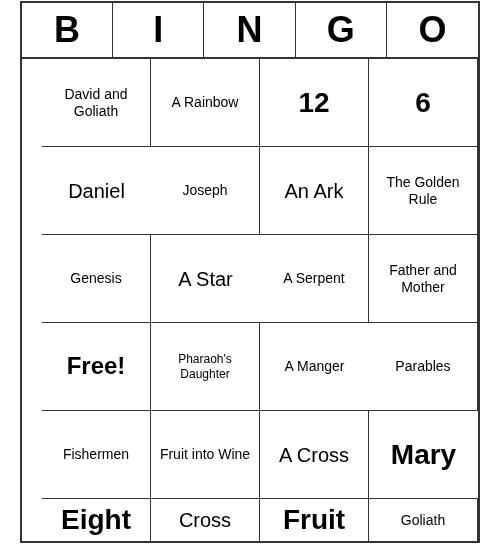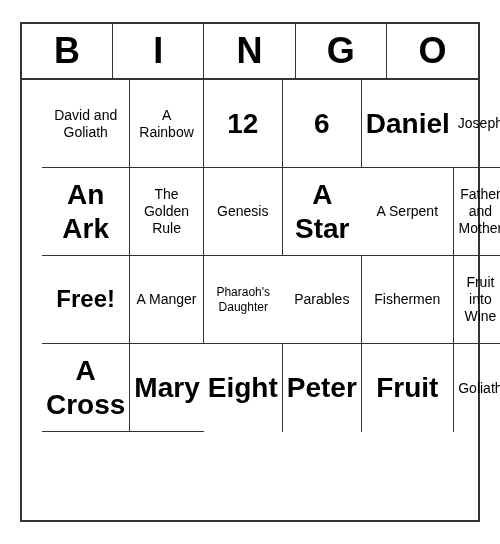--- a/index.html
+++ b/index.html
@@ -26,21 +26,21 @@
       font-size: 36px;
       font-weight: bold;
       padding: 6px 0;
       border-right: 1px solid #333;
     }
     .bingo-header-cell:last-child {
       border-right: none;
     }
     .bingo-grid {
       display: grid;
-      grid-template-columns: repeat(6, 1fr);
+      grid-template-columns: repeat(4, 1fr);
       grid-template-rows: repeat(5, 88px);
       margin-left: 20px;
     }
     .bingo-cell {
       border-right: 1px solid #333;
       border-bottom: 1px solid #333;
       display: flex;
       align-items: center;
       justify-content: center;
       text-align: center;
@@ -48,22 +48,22 @@
       font-size: 14px;
       line-height: 1.2;
     }
     .bingo-cell:nth-child(5n) {
       border-right: none;
     }
     .bingo-grid .bingo-cell:nth-child(n+21) {
       border-bottom: none;
     }
     .bingo-cell.large {
-      font-size: 28px;
-      font-weight: bold;
+      font-size: 20px;
+      font-weight: normal;
     }
     .bingo-cell.xlarge {
       font-size: 28px;
       font-weight: bold;
     }
     .bingo-cell.free {
       font-size: 24px;
       font-weight: bold;
     }
   </style>
@@ -85,25 +85,25 @@
       <div class="bingo-cell xlarge">6</div>
       <div class="bingo-cell large">Daniel</div>
       <div class="bingo-cell">Joseph</div>
       <div class="bingo-cell large">An Ark</div>
       <div class="bingo-cell">The Golden Rule</div>
       <div class="bingo-cell">Genesis</div>
       <div class="bingo-cell large">A Star</div>
       <div class="bingo-cell">A Serpent</div>
       <div class="bingo-cell">Father and Mother</div>
       <div class="bingo-cell free">Free!</div>
+      <div class="bingo-cell" style="font-size: 12px;">Pharaoh's Daughter</div>
       <div class="bingo-cell">A Manger</div>
-      <div class="bingo-cell" style="font-size: 12px;">Pharaoh's Daughter</div>
       <div class="bingo-cell">Parables</div>
       <div class="bingo-cell">Fishermen</div>
       <div class="bingo-cell">Fruit into Wine</div>
       <div class="bingo-cell large">A Cross</div>
       <div class="bingo-cell xlarge">Mary</div>
       <div class="bingo-cell xlarge">Eight</div>
-      <div class="bingo-cell large">Peter</div>
+      <div class="bingo-cell large">Cross</div>
       <div class="bingo-cell xlarge">Fruit</div>
       <div class="bingo-cell">Goliath</div>
     </div>
 </div>
 
 </body></html>

